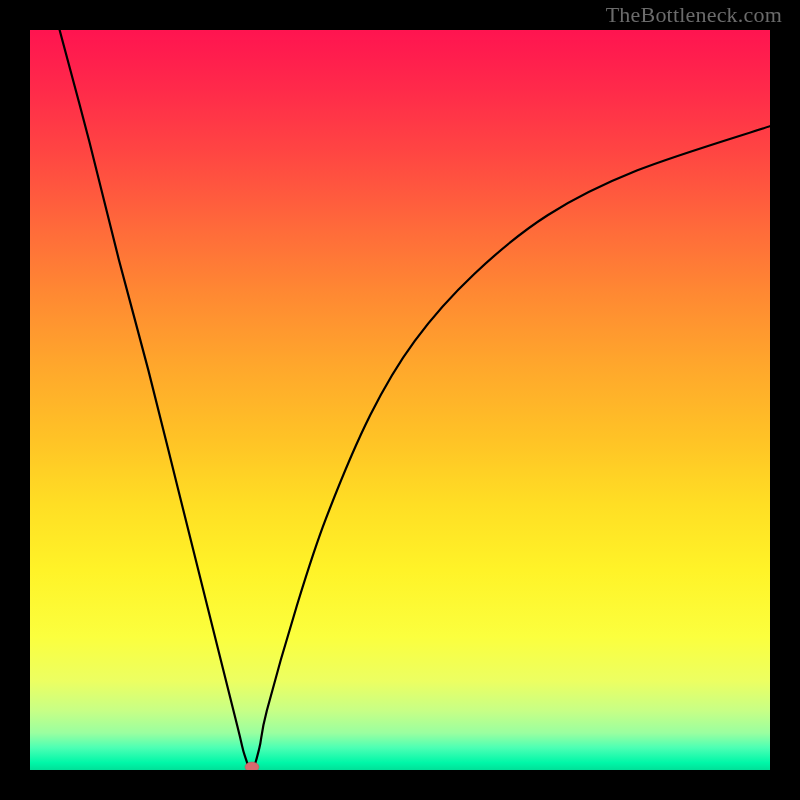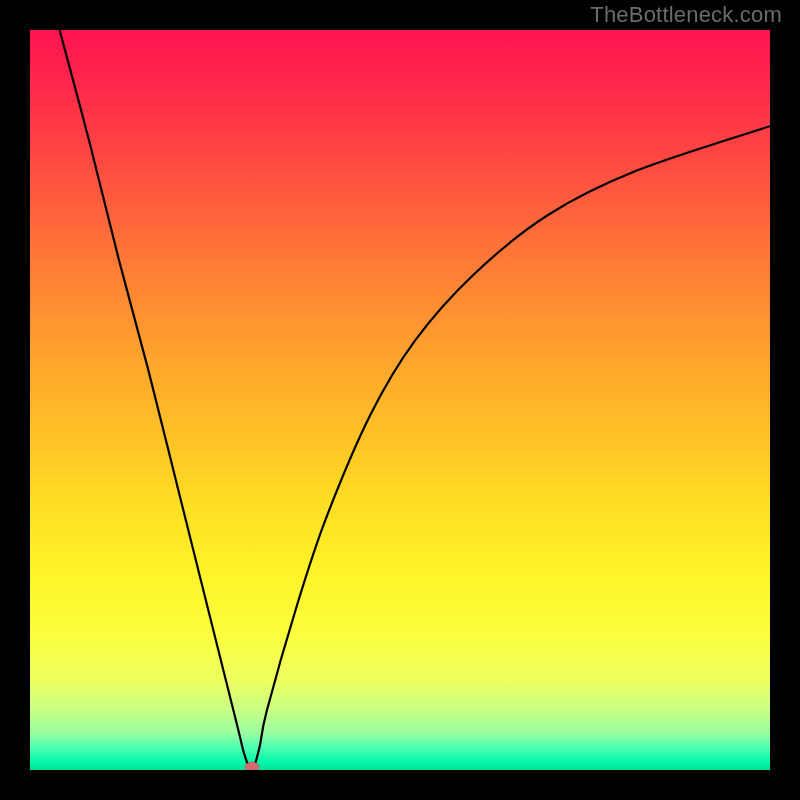--- a/index.html
+++ b/index.html
@@ -13,20 +13,21 @@
   }
   .watermark {
     position: absolute;
     top: 2px;
     right: 18px;
     color: #6b6b6b;
     font-size: 22px;
     font-weight: 500;
     z-index: 10;
     letter-spacing: 0.2px;
+    font-family: Liberation Serif, serif;
   }
   .plot-area {
     position: absolute;
     left: 30px;
     top: 30px;
     width: 740px;
     height: 740px;
     overflow: hidden;
   }
   .gradient {

